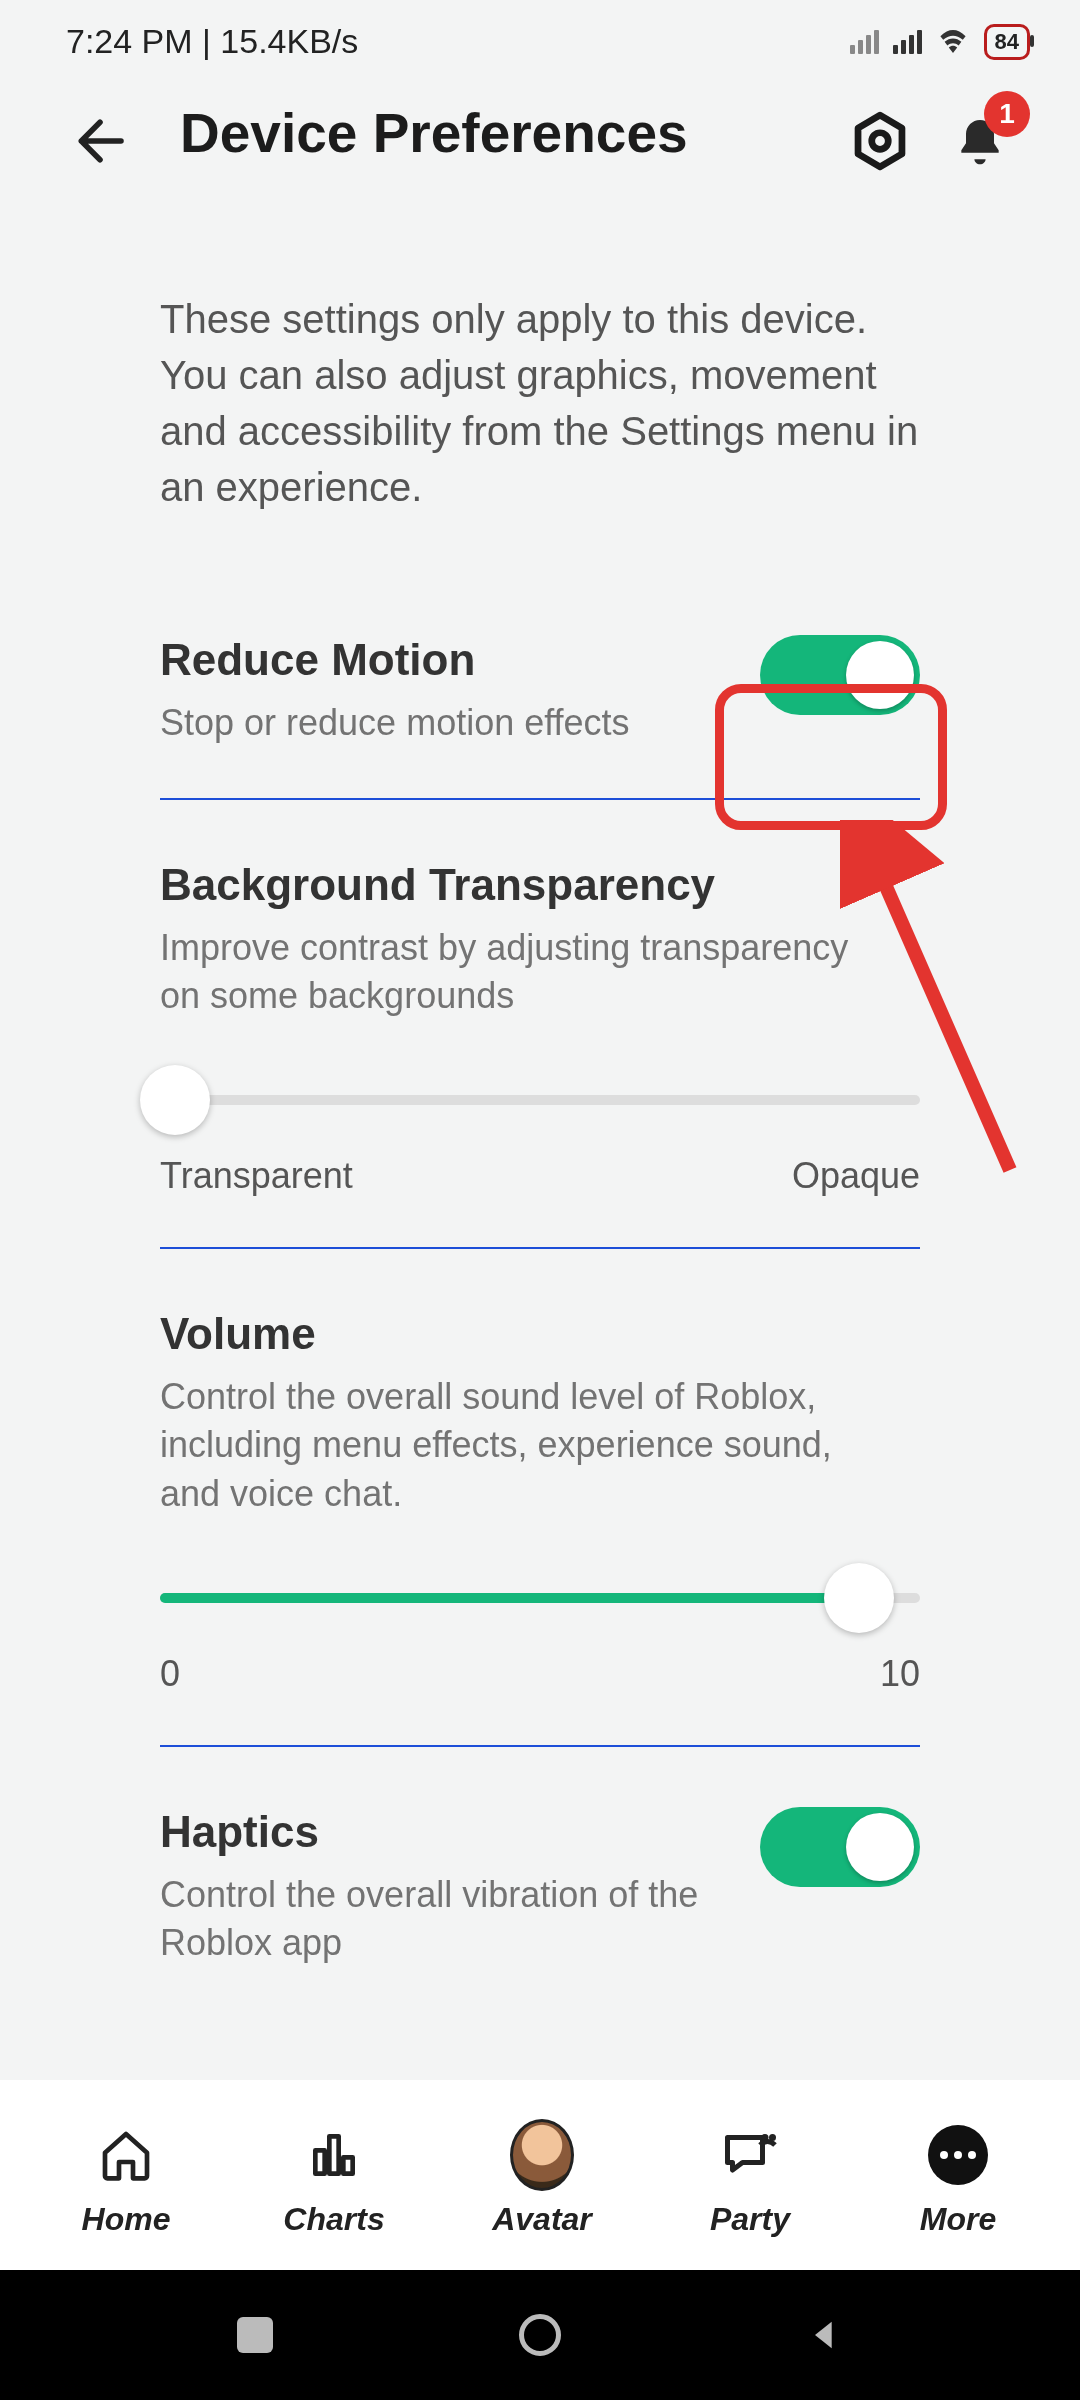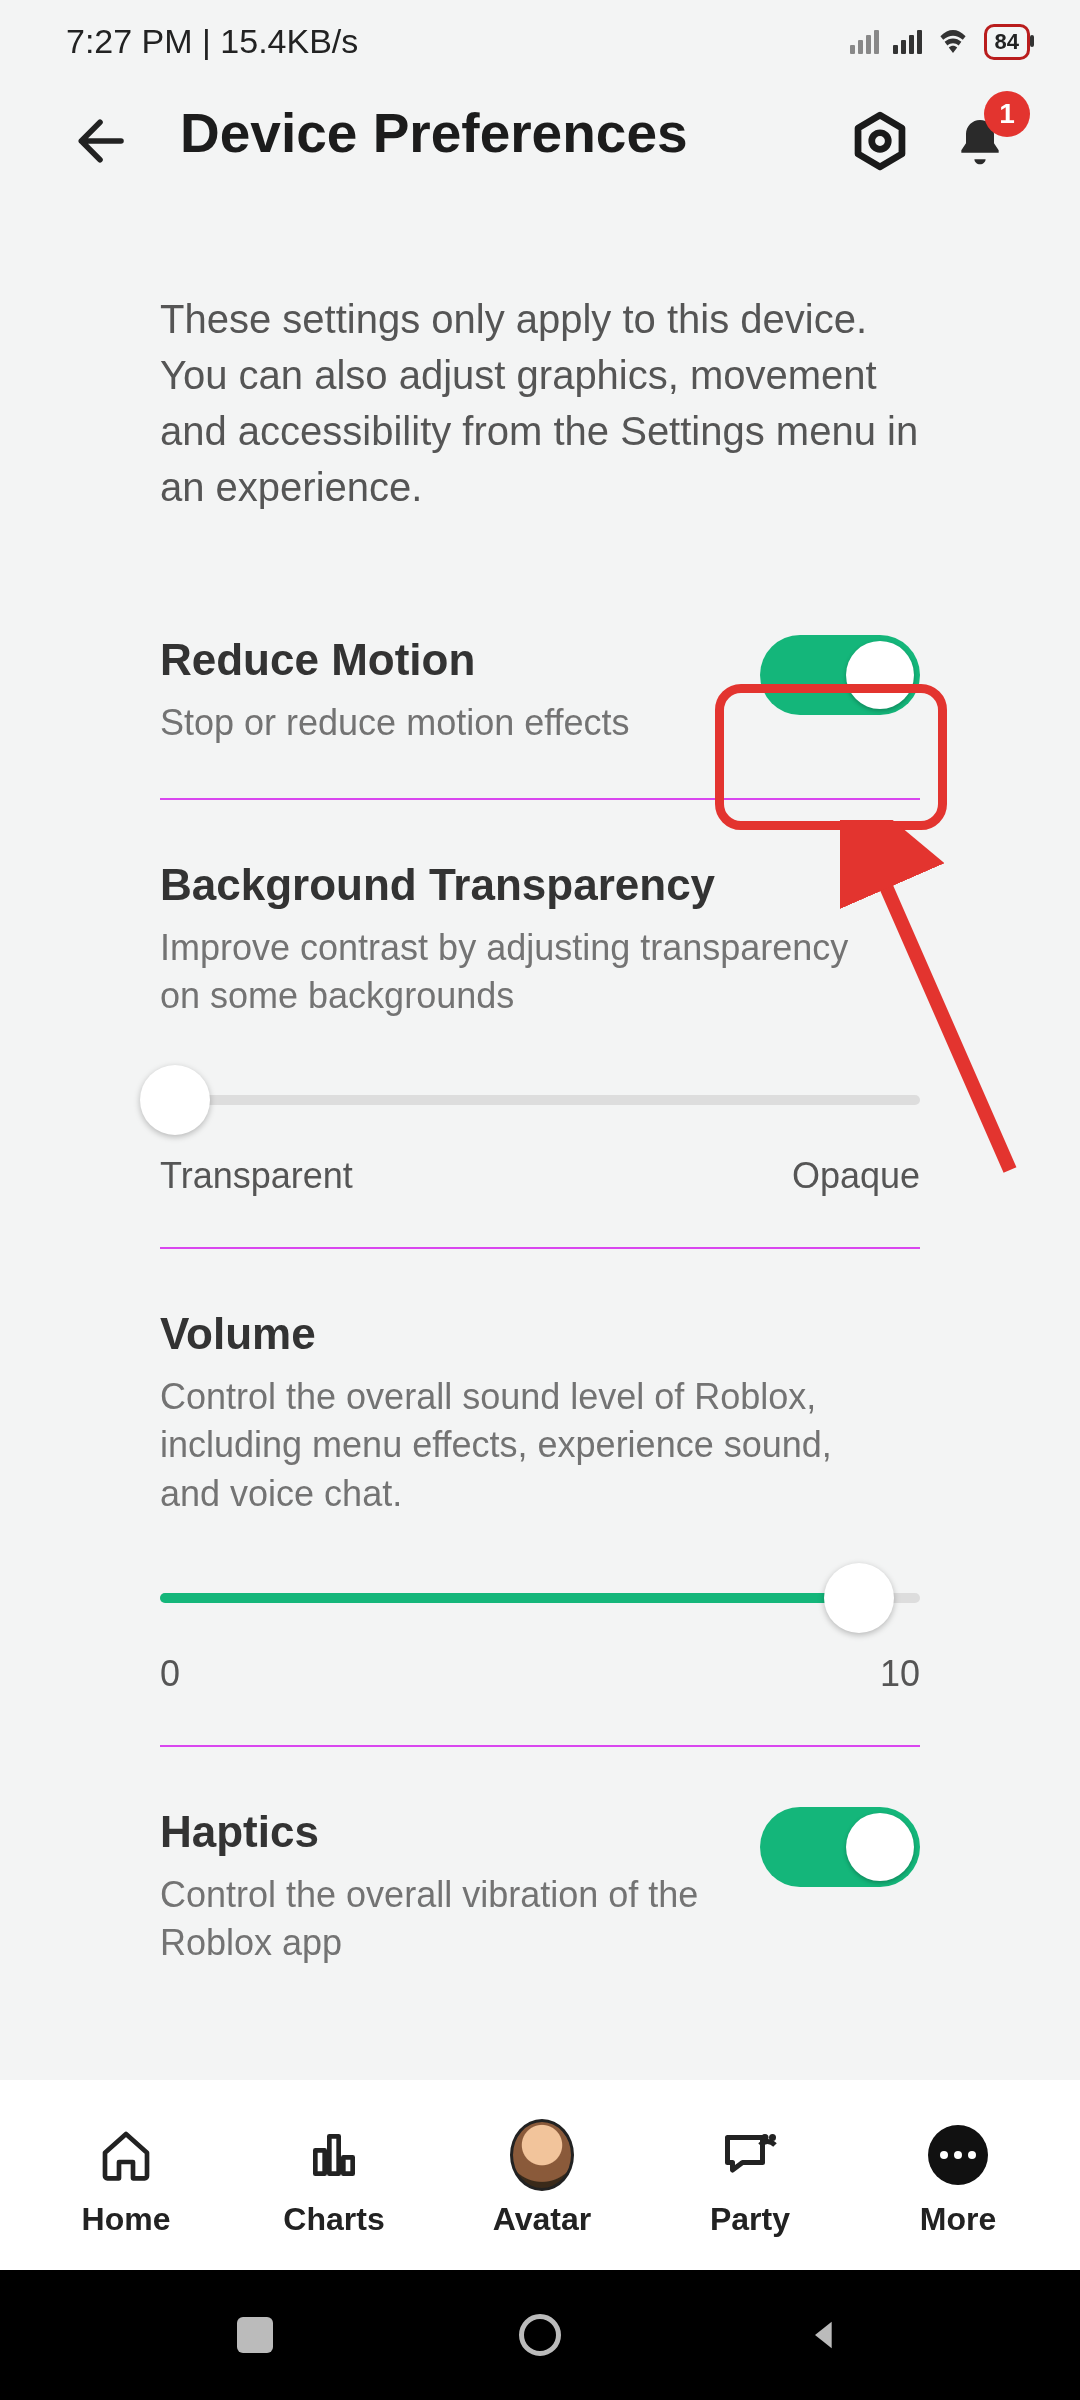--- a/index.html
+++ b/index.html
@@ -21,21 +21,21 @@
   .header { display:flex; align-items:flex-start; padding: 30px 60px 20px 60px; }
   .back-btn { width:80px; height:80px; display:flex; align-items:center; justify-content:center; }
   .title { flex:1; font-size:55px; font-weight:800; color:#1c1c1c; padding-left:40px;}
   .hex-btn, .bell-btn { width:80px; height:80px; display:flex; align-items:center; justify-content:center; position:relative; margin-left:20px;}
   .badge { position:absolute; top:-10px; right:-10px; background:#e3342f; color:#fff; width:46px; height:46px; border-radius:50%; display:flex; align-items:center; justify-content:center; font-size:28px; font-weight:700;}
 
   
   .content { padding: 90px 160px 0 160px; }
   .intro { font-size:40px; line-height:1.4; color:#555; }
 
-  .section { border-bottom:2px solid #d946ef; padding: 60px 0 50px 0; }
+  .section { border-bottom:2px solid #1d4ed8; padding: 60px 0 50px 0; }
   .section:last-of-type { border-bottom:none; }
   .sec-head { display:flex; align-items:flex-start; justify-content:space-between; }
   .sec-title { font-size:44px; font-weight:800; color:#333; margin-bottom:14px;}
   .sec-desc { font-size:36px; color:#737373; line-height:1.35; max-width:640px;}
 
   
   .toggle { width:160px; height:80px; border-radius:50px; position:relative; flex-shrink:0; }
   .toggle.on { background:#14b67a; }
   .toggle .knob { position:absolute; top:6px; width:68px; height:68px; background:#fff; border-radius:50%; box-shadow:0 2px 4px rgba(0,0,0,.25);}
   .toggle.on .knob{ right:6px; }
@@ -45,40 +45,40 @@
 
   
   .slider-wrap { margin-top:46px; }
   .slider { position:relative; height:60px; }
   .track { position:absolute; left:0; right:0; top:28px; height:10px; background:#ddd; border-radius:6px;}
   .track-fill { position:absolute; left:0; top:28px; height:10px; background:#14b67a; border-radius:6px;}
   .thumb { position:absolute; top:-2px; width:70px; height:70px; background:#fff; border-radius:50%; box-shadow:0 2px 6px rgba(0,0,0,.25);}
   .slider-labels { display:flex; justify-content:space-between; font-size:36px; color:#555; margin-top:28px;}
 
   
-  .bottom-nav { position:absolute; bottom:130px; left:0; right:0; height:190px; background:#fff; display:flex; justify-content:space-around; align-items:center; padding:10px 18px 0 22px;}
+  .bottom-nav { position:absolute; bottom:130px; left:0; right:0; height:190px; background:#fff; display:flex; justify-content:space-around; align-items:center; padding:10px 18px 0 22px;font-style:italic;}
   .nav-item { display:flex; flex-direction:column; align-items:center; gap:14px; width:180px;}
   .nav-label { font-size:32px; color:#222; font-weight:600;}
   .nav-item.active .nav-label { font-weight:800; }
   .nav-ic { width:64px; height:64px; display:flex; align-items:center; justify-content:center;}
   .avatar-circ { width:72px; height:72px; border-radius:50%; background:radial-gradient(circle at 50% 35%, #f2c49b 0 38%, #8a5a3a 40% 70%, #3a2a1a 72% 100%); border:3px solid #222;}
   .more-circ { width:60px; height:60px; border-radius:50%; background:#111; display:flex; align-items:center; justify-content:center; gap:6px;}
   .more-circ span{ width:8px; height:8px; background:#fff; border-radius:50%; }
 
   
   .sys-nav { position:absolute; bottom:0; left:0; right:0; height:130px; background:#000; display:flex; justify-content:space-evenly; align-items:center;}
   .sys-btn { width:60px; height:60px; display:flex; align-items:center; justify-content:center;}
 </style>
 </head>
 <body>
 
 <div class="phone">
 
   <div class="status-bar">
-    <div class="status-left">7:27 PM | 15.4KB/s</div>
+    <div class="status-left">7:24 PM | 15.4KB/s</div>
     <div class="status-right">
       <span class="sigbars">
         <span style="height:9px"></span>
           <span style="height:14px"></span>
           <span style="height:19px"></span>
           <span style="height:24px"></span>
       </span>
       <span class="sigbars full">
         <span style="height:9px"></span>
           <span style="height:14px"></span>

